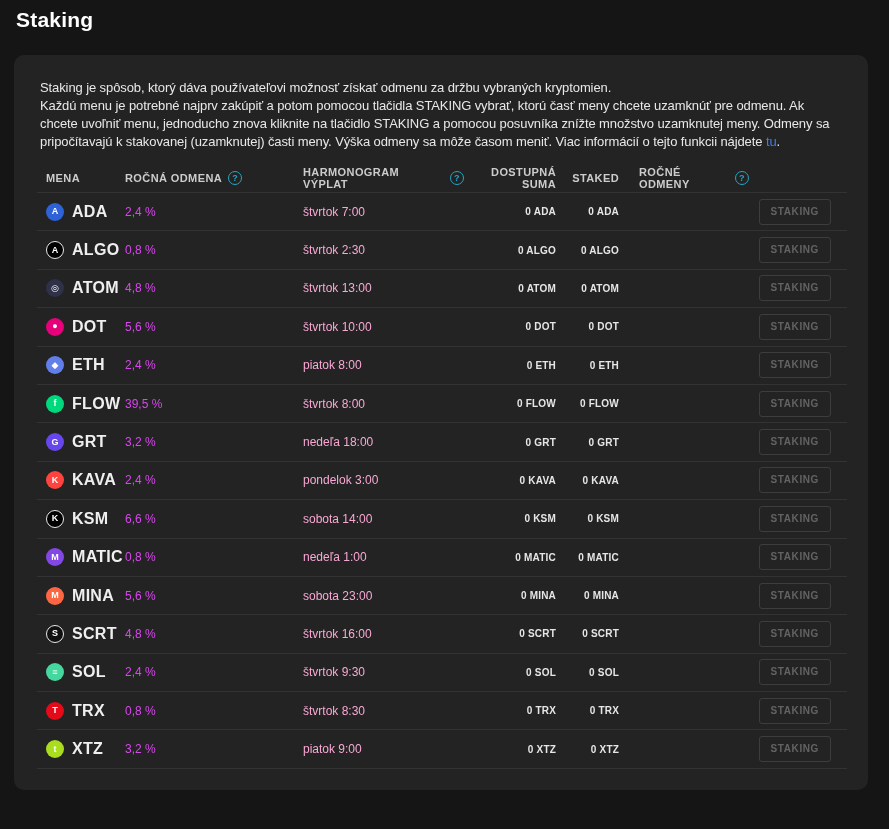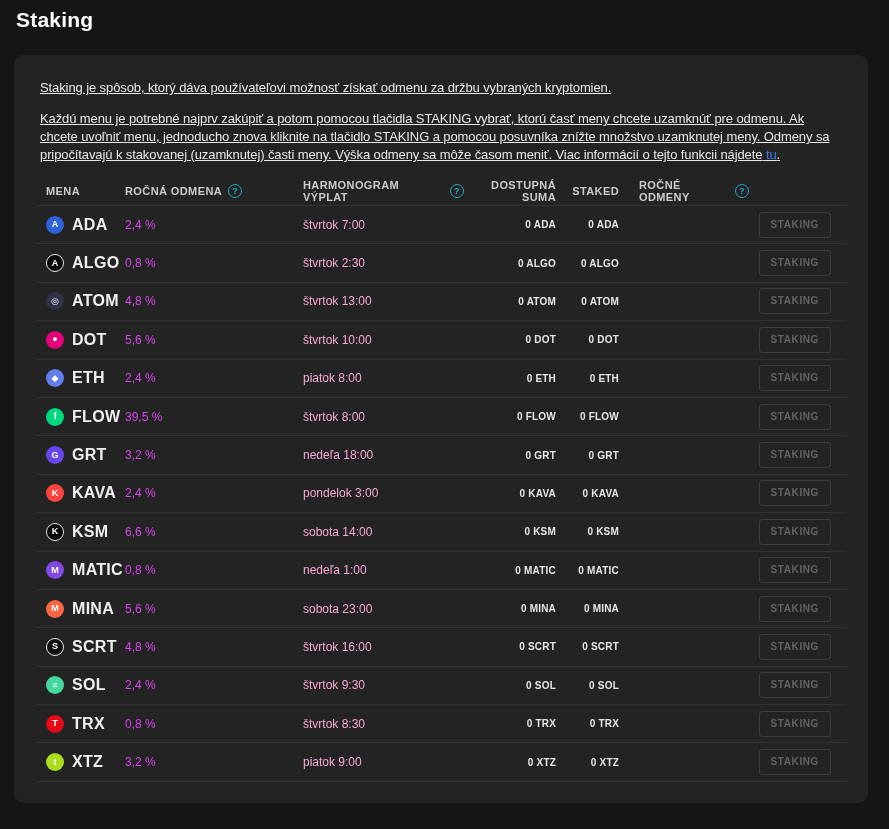--- a/index.html
+++ b/index.html
@@ -16,28 +16,28 @@
     color: #ffffff;
     padding: 8px 0 0 16px;
     letter-spacing: 0.2px;
   }
   .panel {
     background: #232323;
     border-radius: 10px;
     margin: 23px 21px 0 14px;
     padding: 24px 21px 21px 23px;
   }
-  .intro { margin-left: 3px; margin-right: 6px; text-decoration: underline; }
+  .intro { margin-left: 3px; margin-right: 6px; }
   .intro p {
     font-size: 13px;
     line-height: 18px;
     color: #e8e8e8;
     letter-spacing: -0.1px;
   }
-  .intro p + p { margin-top: 13px; }
+  .intro p + p { }
   .intro a { text-decoration: none; }
 
   .stake-table { margin-top: 12px; }
   .t-row {
     display: flex;
     align-items: center;
     border-bottom: 1px solid #333333;
   }
   .t-head { height: 30px; }
   .t-head .cell {

